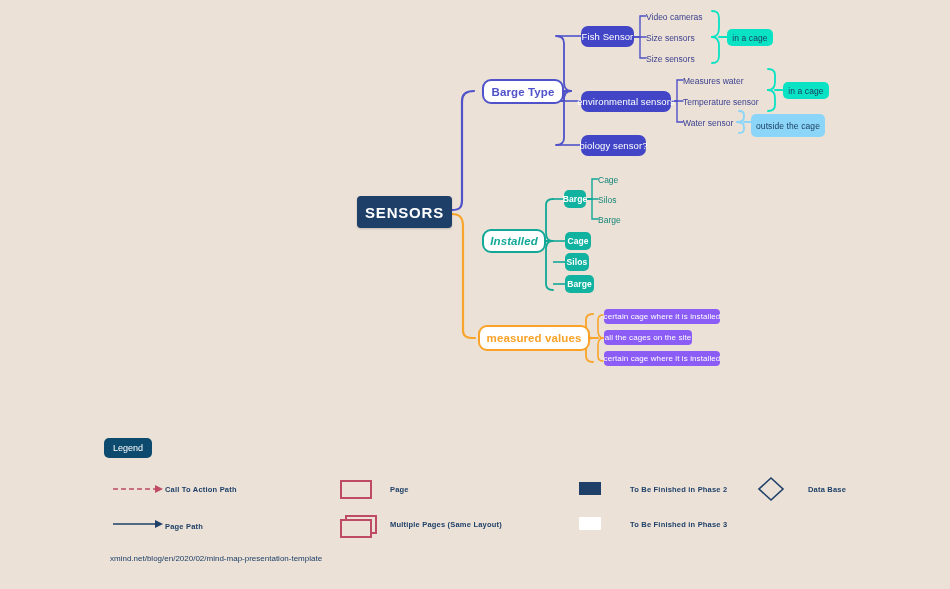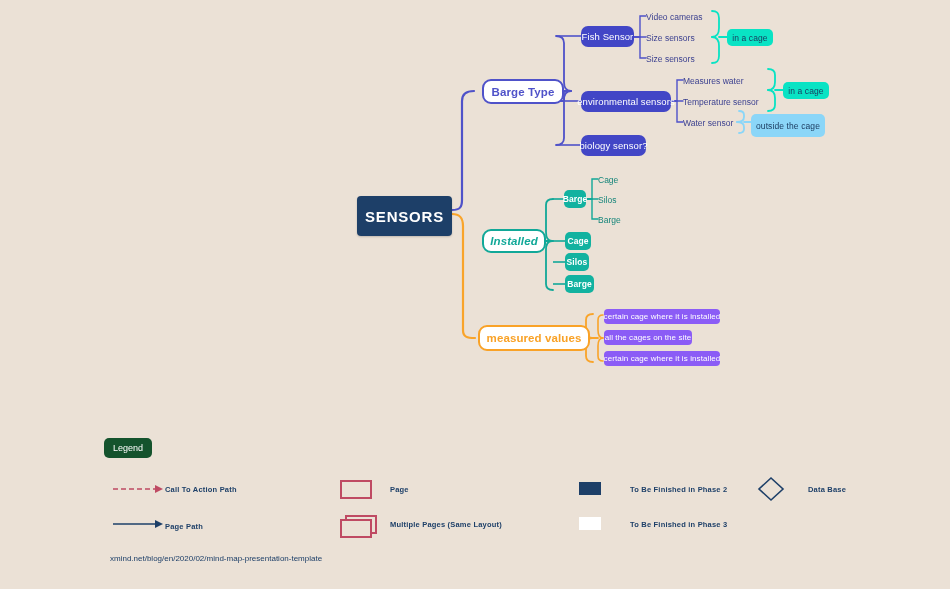--- a/index.html
+++ b/index.html
@@ -93,21 +93,21 @@
   .leaf {
     position: absolute;
     font-size: 8.5px;
     color: #3a3f8f;
     white-space: nowrap;
   }
 
   
   .legend-badge {
     position: absolute;
-    background: #14532d;
+    background: #0c4a6e;
     color: #ffffff;
     border-radius: 5px;
     font-size: 9px;
     padding: 5px 9px;
   }
   .legend-label {
     position: absolute;
     font-size: 7.5px;
     font-weight: bold;
     color: #1d3f68;
@@ -195,21 +195,21 @@
 
     <line x1="113" y1="489" x2="155" y2="489" stroke="#bf4a63" stroke-width="1.6" stroke-dasharray="5,3"></line>
     <polygon points="155,485 163,489 155,493" fill="#bf4a63"></polygon>
 
     <line x1="113" y1="524" x2="155" y2="524" stroke="#1d3f68" stroke-width="1.6"></line>
     <polygon points="155,520 163,524 155,528" fill="#1d3f68"></polygon>
 
     <polygon points="771,478 783,489 771,500 759,489" fill="none" stroke="#1d3f68" stroke-width="1.6"></polygon>
   </svg>
 
-  <div class="node root" style="left:357px;top:196px;width:95px;height:40px;">SENSORS</div>
+  <div class="node root" style="left:357px;top:196px;width:95px;height:32px;">SENSORS</div>
 
   <div class="node lvl1 indigo" style="left:482px;top:79px;width:82px;height:25px;">Barge Type</div>
 
   <div class="node pill-indigo" style="left:581px;top:26px;width:53px;height:21px;">Fish Sensor</div>
   <div class="leaf" style="left:646px;top:12px;">Video cameras</div>
   <div class="leaf" style="left:646px;top:33px;">Size sensors</div>
   <div class="leaf" style="left:646px;top:54px;">Size sensors</div>
   <div class="node badge-cyan" style="left:727px;top:29px;width:46px;height:17px;">in a cage</div>
 
   <div class="node pill-indigo" style="left:581px;top:91px;width:90px;height:21px;">environmental sensors</div>

